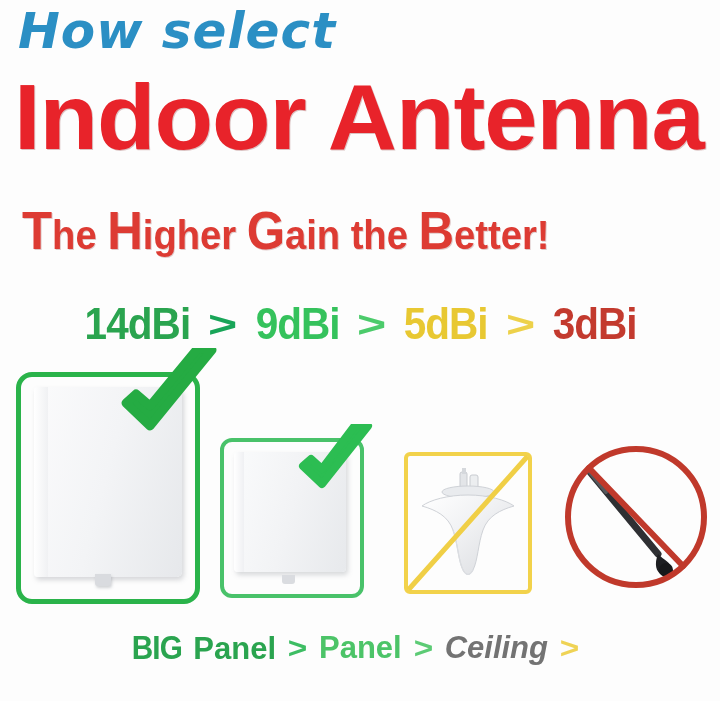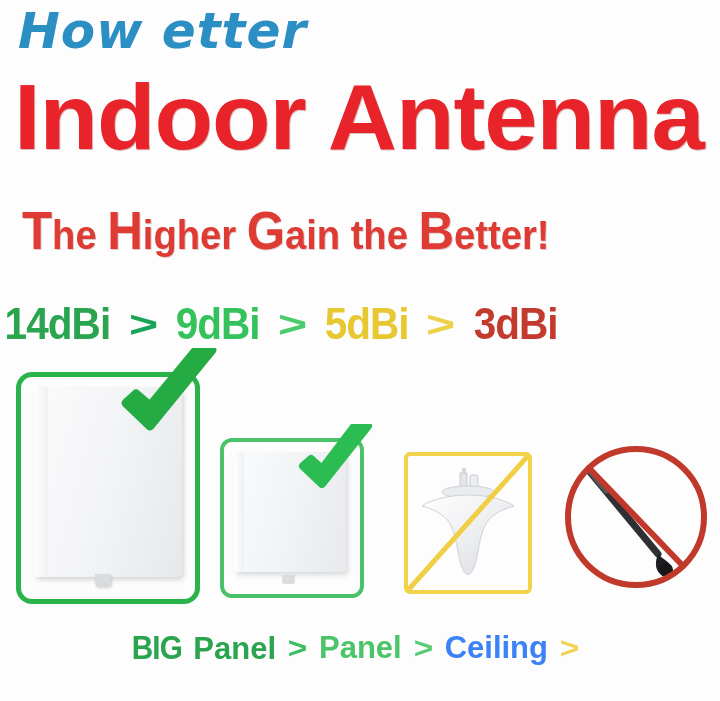--- a/index.html
+++ b/index.html
@@ -63,21 +63,21 @@
 
   
   .gain-row {
     position: absolute;
     left: 0;
     top: 296px;
     width: 720px;
     height: 56px;
     display: flex;
     align-items: center;
-    justify-content: flex-start;
+    justify-content: center;
   }
   .gain-val {
     font-family: "Liberation Sans Narrow", "Liberation Sans", sans-serif;
     font-weight: bold;
     font-size: 44px;
     letter-spacing: -1px;
     transform: scaleX(0.92);
     white-space: nowrap;
   }
   .gain-sep {
@@ -206,21 +206,21 @@
     margin: 0 13px;
     transform: scaleX(1.15);
     display: inline-block;
   }
 </style>
 </head>
 <body>
 
 <div id="poster">
 
-  <div class="headline-script">How etter</div>
+  <div class="headline-script">How select</div>
 
   <div class="headline-main">Indoor Antenna</div>
 
   <div class="headline-sub" id="subtitle" style="color: rgb(221, 59, 51);"><span class="lg">T</span><span class="sm">he </span><span class="lg">H</span><span class="sm">igher </span><span class="lg">G</span><span class="sm">ain the </span><span class="lg">B</span><span class="sm">etter!</span></div>
 
   <div class="gain-row" id="gain-row">
       <span class="gain-val" style="color: rgb(42, 164, 79);">14dBi</span>
       <span class="gain-sep" style="color: rgb(24, 165, 88);">&gt;</span>
       <span class="gain-val" style="color: rgb(53, 194, 92);">9dBi</span>
       <span class="gain-sep" style="color: rgb(76, 203, 107);">&gt;</span>
@@ -291,17 +291,17 @@
       </svg>
     </div>
 
   </div>
 
   <div class="label-row" id="label-row">
       <span class="lbl" style="color: rgb(42, 164, 79);"><span class="big">BIG</span> Panel</span>
       <span class="lbl-sep" style="color: rgb(61, 189, 99);">&gt;</span>
       <span class="lbl" style="color: rgb(76, 196, 104);">Panel</span>
       <span class="lbl-sep" style="color: rgb(92, 203, 117);">&gt;</span>
-      <span class="lbl" style="color: #3b82f6;">Ceiling</span>
+      <span class="lbl" style="color: #737373; font-style: italic;">Ceiling</span>
       <span class="lbl-sep" style="color: rgb(239, 211, 85);">&gt;</span>
     </div>
 
 </div>
 
 </body></html>

